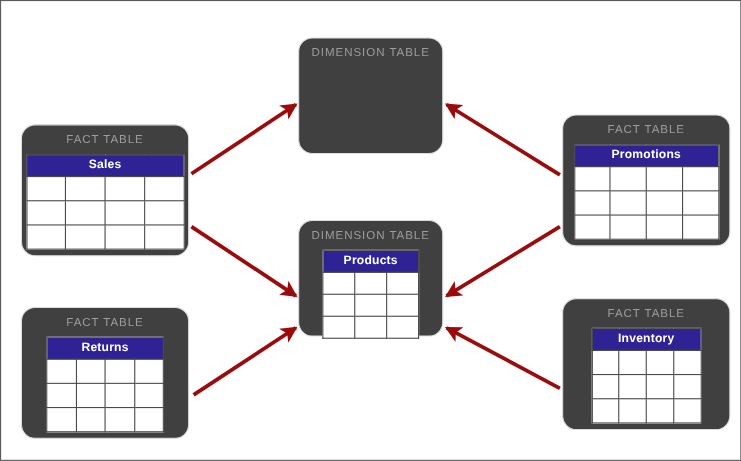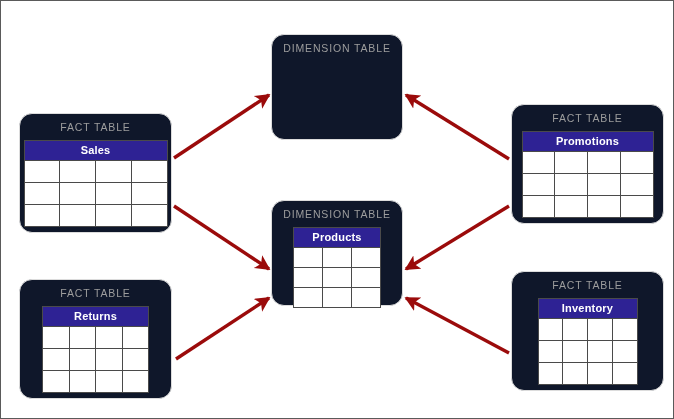--- a/index.html
+++ b/index.html
@@ -25,21 +25,21 @@
     top: 0;
     width: 674px;
     height: 419px;
     pointer-events: none;
   }
   .card {
     position: absolute;
     box-sizing: border-box;
     border: 1.6px solid #dcdcdc;
     border-radius: 13px;
-    background: #0f172a;
+    background: #404040;
     display: flex;
     flex-direction: column;
     align-items: center;
     padding-top: 7px;
     z-index: 3;
   }
   .card-caption {
     font-size: 10.5px;
     letter-spacing: 0.85px;
     color: #9d9d9d;

